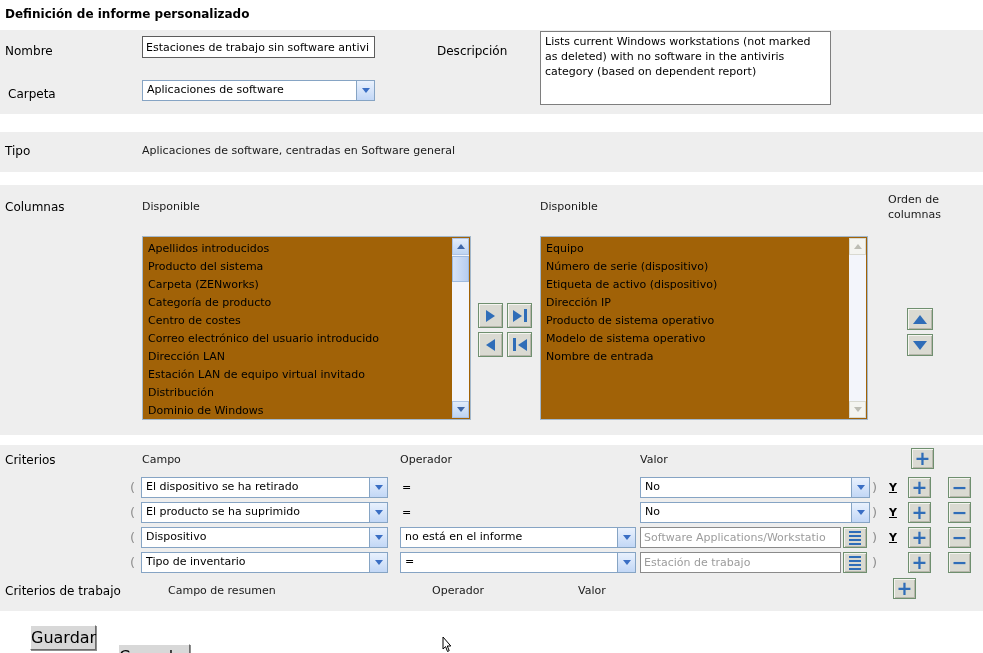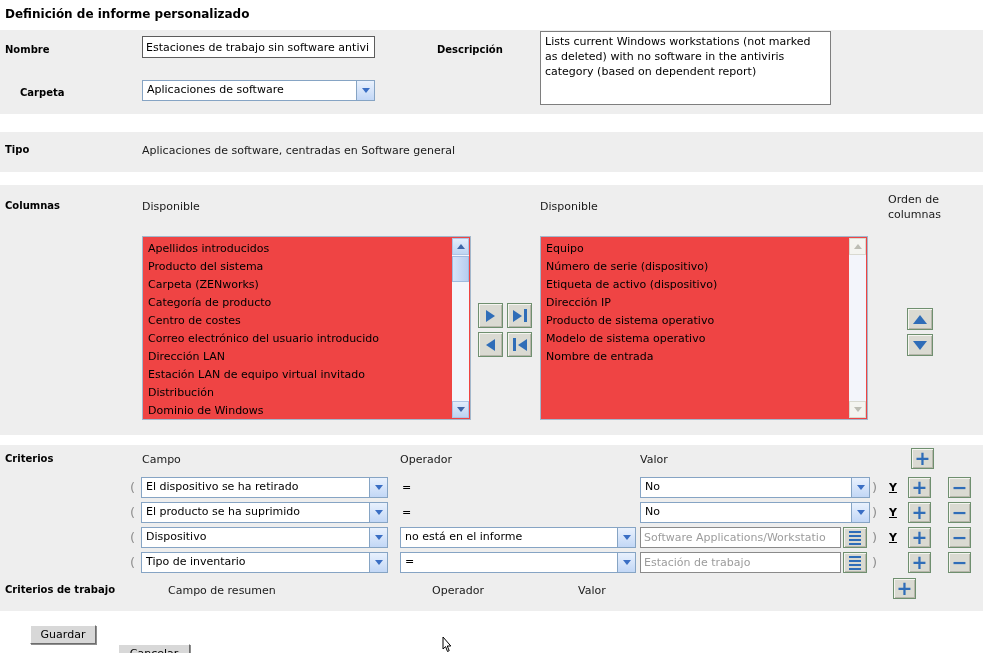--- a/index.html
+++ b/index.html
@@ -3,41 +3,41 @@
 <meta charset="utf-8">
 <style>
   html,body{margin:0;padding:0;}
   body{
     width:983px;height:653px;position:relative;overflow:hidden;
     background:#ffffff;color:#000;
     font-family:"DejaVu Sans","Liberation Sans",sans-serif;font-size:11px;
   }
   .abs{position:absolute;}
   .band{position:absolute;left:0;width:983px;background:#eeeeee;}
-  .lbl{position:absolute;font-weight:bold;font-size:10px;color:#000;white-space:nowrap;}
+  .lbl{position:absolute;font-weight:normal;font-size:12px;color:#000;white-space:nowrap;}
   .hdr{position:absolute;font-size:11px;color:#1a1a1a;white-space:nowrap;}
   .title{position:absolute;left:5px;top:7px;font-weight:bold;font-size:12px;}
 
   
   .txt-input{position:absolute;border:1px solid #5c5c5c;background:#fff;
     font:11px "DejaVu Sans","Liberation Sans",sans-serif;padding:2px 3px;box-sizing:border-box;outline:none;}
   .txt-area{position:absolute;border:1px solid #7e7e7e;background:#fff;resize:none;
     font:11px "DejaVu Sans","Liberation Sans",sans-serif;padding:2px 4px;box-sizing:border-box;outline:none;line-height:15px;}
   .dis-input{border:1px solid #8a8a8a;color:#9c9c9c;}
 
   
   .xp-select{position:absolute;height:21px;background:#fff;border:1px solid #86a4c4;
     box-sizing:border-box;display:flex;align-items:stretch;cursor:default;}
   .xp-select .val{flex:1;padding:2px 4px 0 4px;white-space:nowrap;overflow:hidden;font-size:11px;}
   .xp-select .arrow-btn{width:17px;border-left:1px solid #86a4c4;
     background:linear-gradient(#e9f1fd,#c2d7f6);display:flex;align-items:center;justify-content:center;}
   .chev{width:0;height:0;border-left:4px solid transparent;border-right:4px solid transparent;border-top:5px solid #3a6ec4;}
 
   
-  .listbox{position:absolute;background:#ef4444;border:1px solid #a3b8cc;box-sizing:border-box;}
+  .listbox{position:absolute;background:#a16207;border:1px solid #a3b8cc;box-sizing:border-box;}
   .lb-items{position:absolute;left:1px;top:3px;right:18px;bottom:1px;overflow:hidden;}
   .lb-item{line-height:18px;padding-left:4px;white-space:nowrap;font-size:11px;}
   .sb{position:absolute;top:1px;bottom:1px;right:1px;width:17px;background:#f3f5fb;}
   .sb-btn{position:absolute;left:0;width:17px;height:17px;box-sizing:border-box;
     background:linear-gradient(#e2ecfb,#bed4f2);border:1px solid #aec3e4;
     display:flex;align-items:center;justify-content:center;}
   .sb-up{top:0;} .sb-down{bottom:0;}
   .sb-thumb{position:absolute;left:0;top:18px;width:17px;height:26px;box-sizing:border-box;
     background:linear-gradient(90deg,#d6e3f8,#b7cdf0);border:1px solid #9ebadf;}
   .sb-dis{background:#f4f4f0;border-color:#d9d9d0;}
@@ -58,35 +58,35 @@
   .gap2{display:inline-block;width:2px;}
 
   
   .browse-icon{width:12px;height:14px;
     background-image:repeating-linear-gradient(to bottom,#2f6db8 0px,#2f6db8 2px,transparent 2px,transparent 4px);}
 
   .paren{position:absolute;color:#8f8f8f;font-size:13px;}
   .op-eq{position:absolute;font-size:11px;}
   .and-link{position:absolute;font-size:11px;font-weight:bold;text-decoration:underline;cursor:pointer;}
 
-  .win-btn{position:absolute;background:#d8d8d8;font-size:11px;text-align:center;
+  .win-btn{position:absolute;background:#d8d8d8;font-size:16px;text-align:center;
     border:1px solid;border-color:#ffffff #6d6d6d #6d6d6d #ffffff;box-shadow:1px 1px 0 #8e8e8e;
     padding:2px 0;cursor:pointer;font-family:"DejaVu Sans","Liberation Sans",sans-serif;}
 </style>
 </head>
 <body>
 
 <div class="title">Definición de informe personalizado</div>
 
 <div class="band" style="top:30px;height:84px;"></div>
 <div class="lbl" style="left:5px;top:44px;">Nombre</div>
 <input class="txt-input" style="left: 142px; top: 36px; width: 233px; height: 22px;" value="Estaciones de trabajo sin software antivi">
 <div class="lbl" style="left:437px;top:44px;text-align:right;">Descripción</div>
 <textarea class="txt-area" style="left: 540px; top: 31px; width: 291px; height: 74px;">Lists current Windows workstations (not marked as deleted) with no software in the antiviris category (based on dependent report)</textarea>
-<div class="lbl" style="left:20px;top:87px;">Carpeta</div>
+<div class="lbl" style="left:8px;top:87px;">Carpeta</div>
 <div class="xp-select" style="left:142px;top:80px;width:233px;">
   <span class="val">Aplicaciones de software</span>
   <span class="arrow-btn">
       <span class="chev"></span>
     </span>
 </div>
 
 <div class="band" style="top:132px;height:40px;"></div>
 <div class="lbl" style="left:5px;top:144px;">Tipo</div>
 <div class="hdr" style="left:142px;top:144px;">Aplicaciones de software, centradas en Software general</div>

